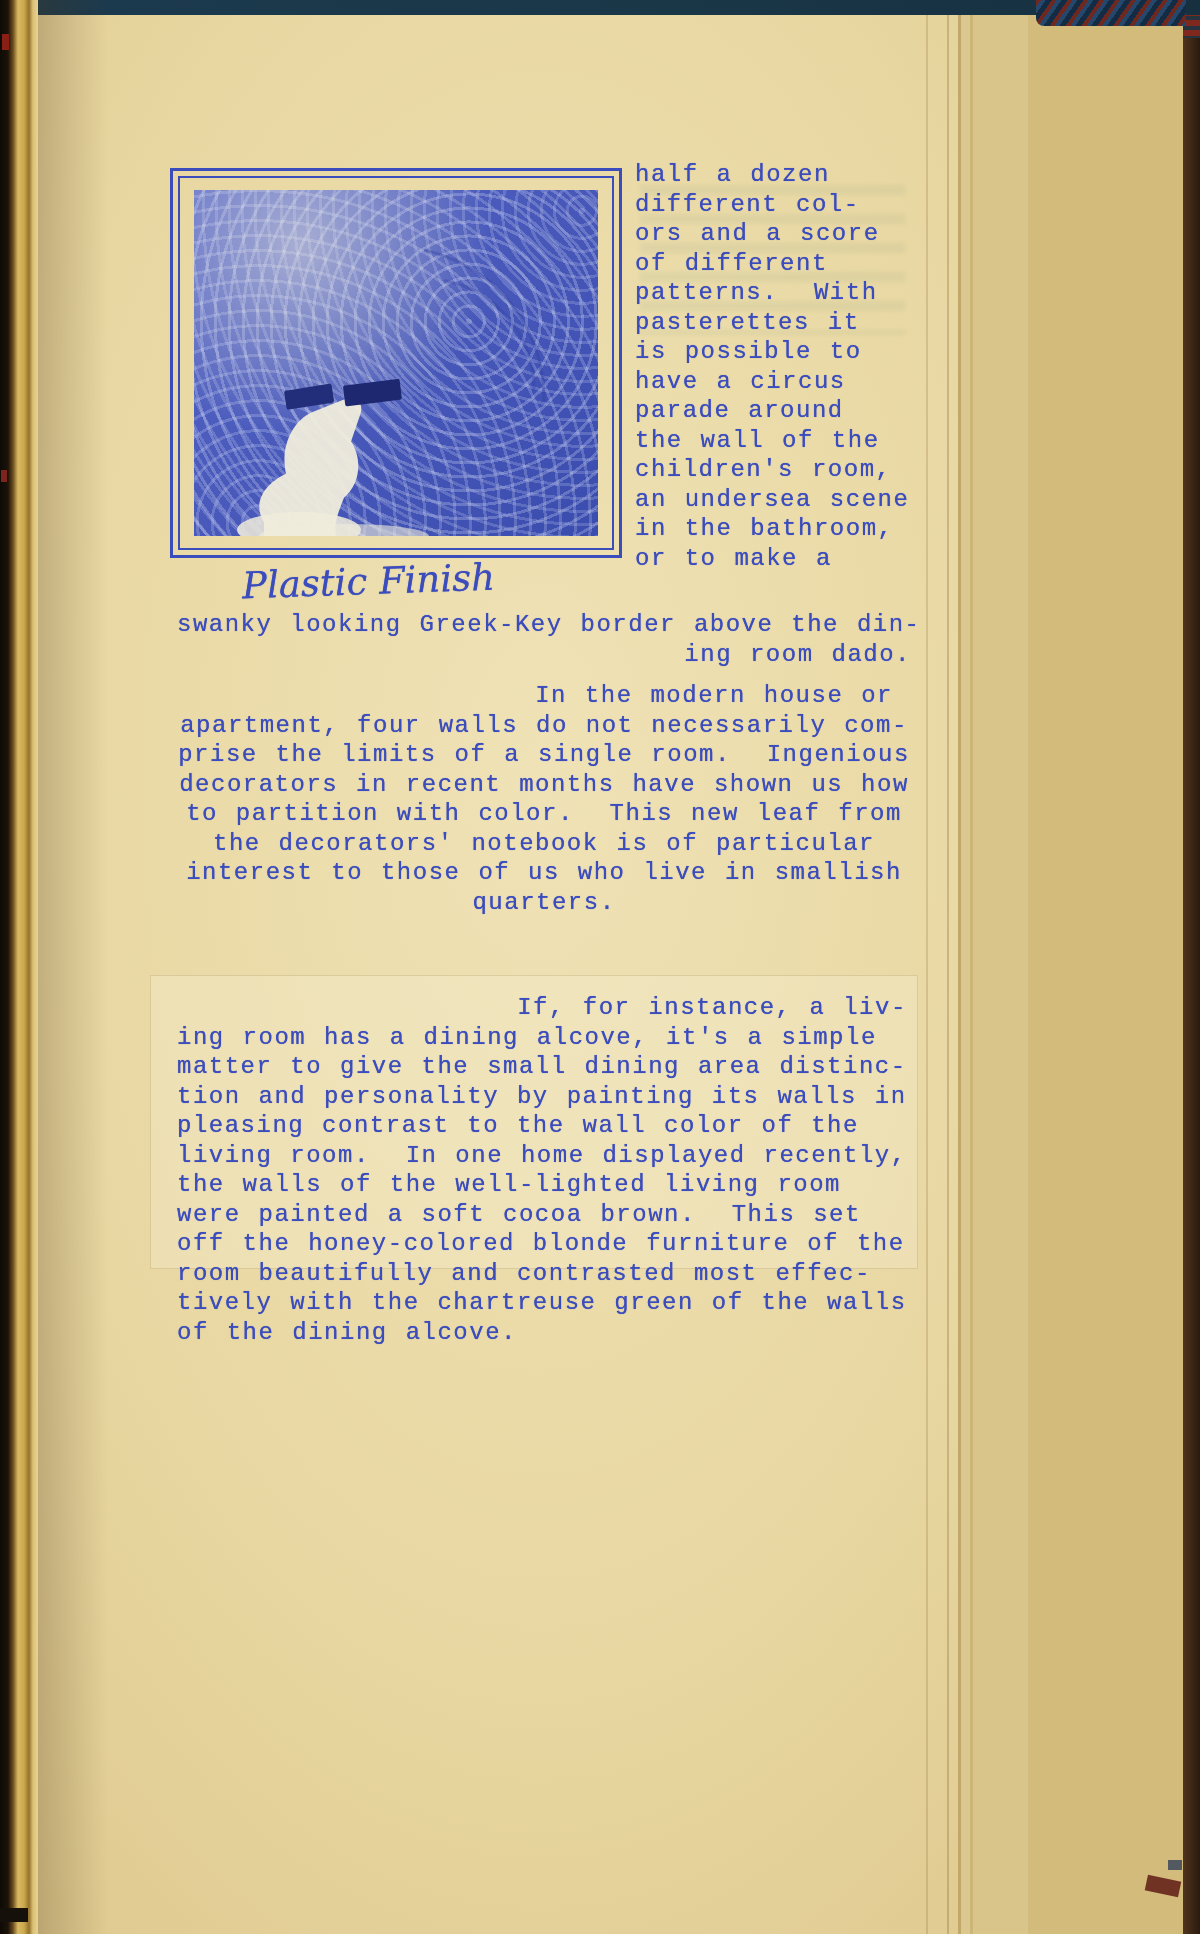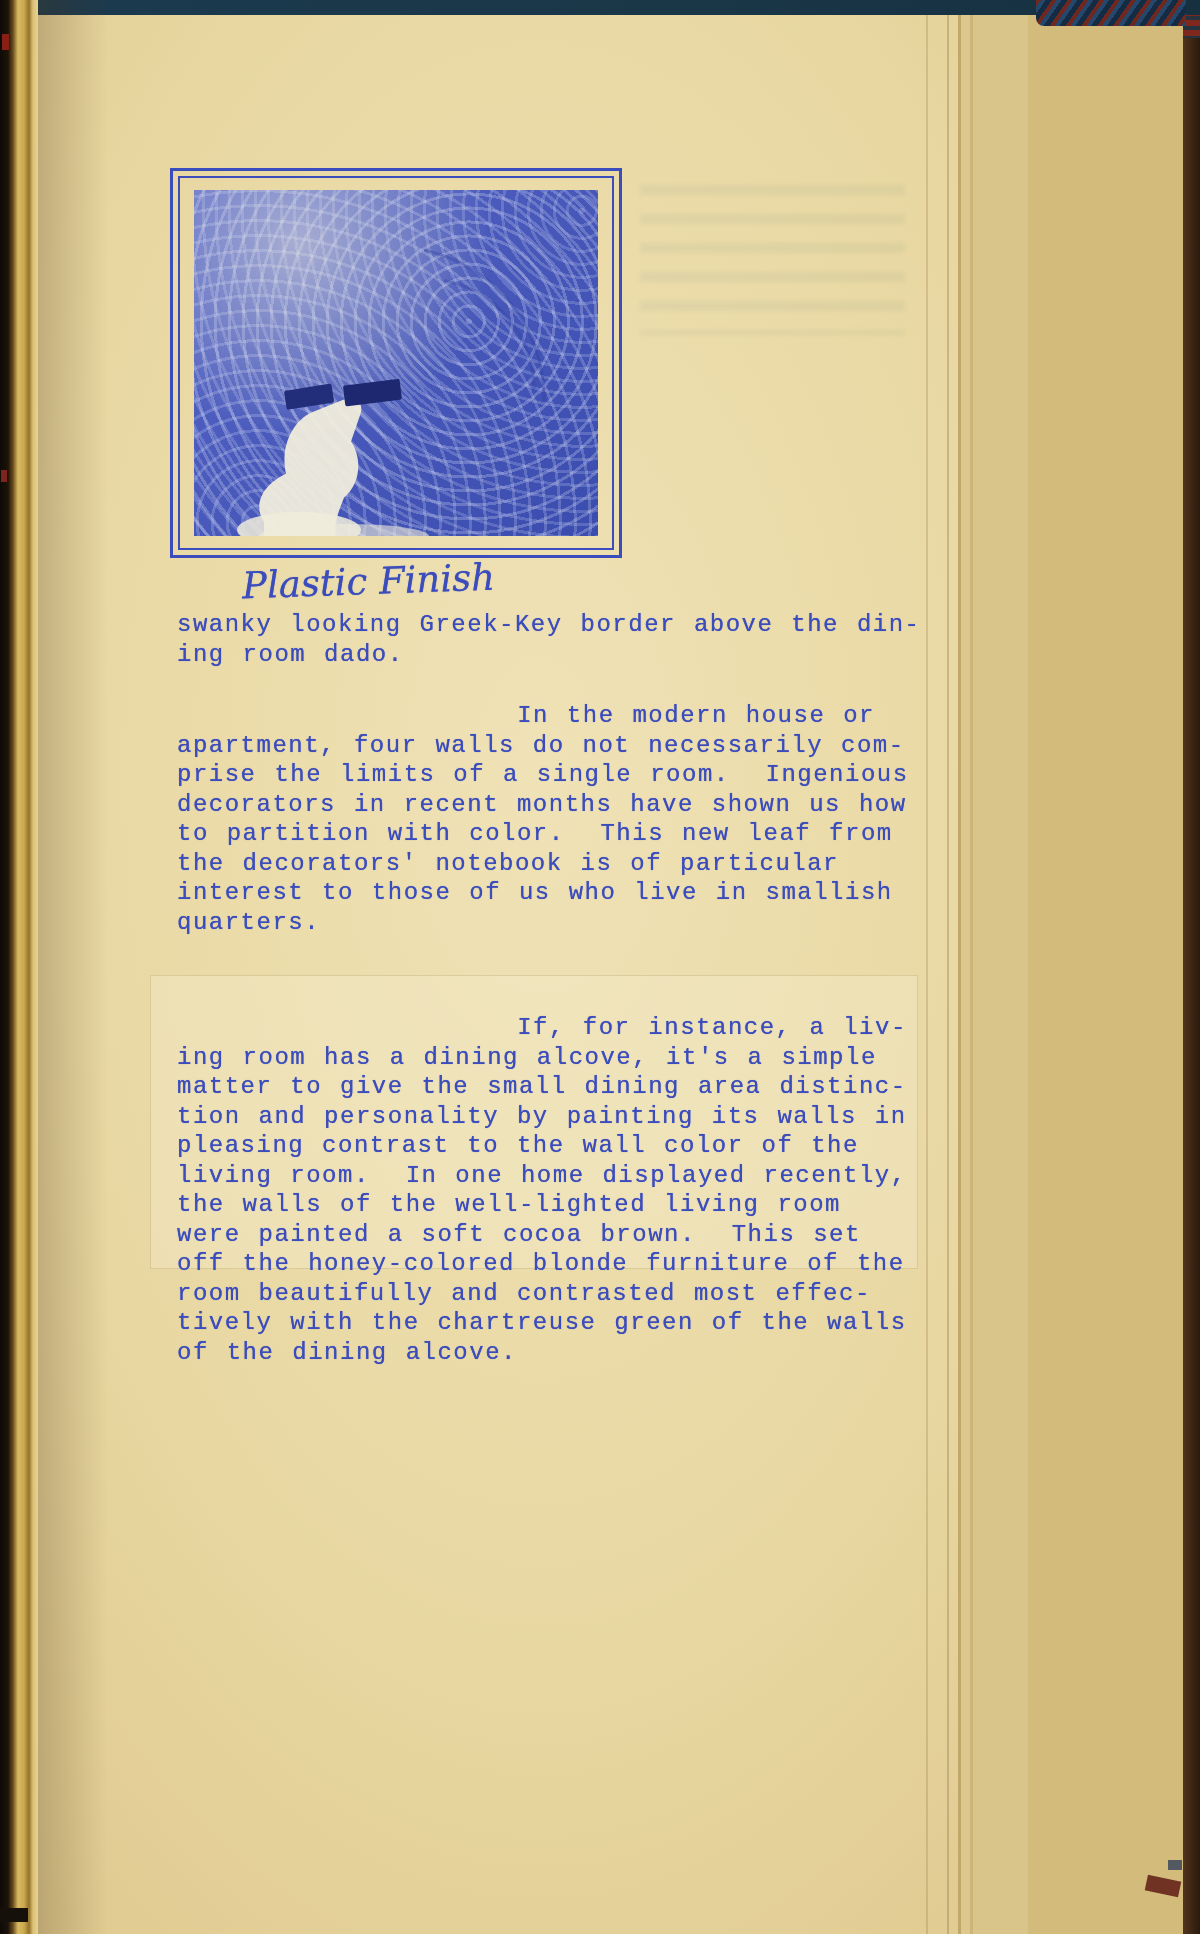--- a/index.html
+++ b/index.html
@@ -76,22 +76,22 @@
   .photo svg{position:absolute;left:0;top:0;width:100%;height:100%;}
 
   .figure-caption{
     margin-top:2px;margin-right:68px;text-align:center;
     font-family:"DejaVu Serif","Liberation Serif",serif;
     font-style:italic;font-size:37px;line-height:44px;color:var(--ink);
     transform:rotate(-2deg);
     text-shadow:0 0 .8px rgba(59,76,188,.8);
   }
 
-  .p1-tail{margin-top:6px;}
-  .p2{margin-top:32px;}
+  .p1-tail{margin-top:6px;text-align:right;}
+  .p2{margin-top:12px;text-align:center;}
   .p3{margin-top:76px;}
 </style>
 </head>
 <body>
 
 <div class="scan">
 
   <div class="stacked-page-edges"></div>
   <div class="edge-line-1"></div>
   <div class="edge-line-2"></div>
@@ -135,20 +135,34 @@
 
                 <path d="M230,60 a150,150 0 0 1 120,150" stroke="#2e3f9e" stroke-width="3" fill="none" opacity="0.35"></path>
                 <path d="M250,90 a110,110 0 0 1 90,110" stroke="#2e3f9e" stroke-width="3" fill="none" opacity="0.3"></path>
               </svg>
             </div>
           </div>
         </div>
         <div class="figure-caption">Plastic Finish</div>
       </div>
 
+      <div class="wrap-col type">half a dozen
+different col-
+ors and a score
+of different
+patterns.  With
+pasterettes it
+is possible to
+have a circus
+parade around
+the wall of the
+children's room,
+an undersea scene
+in the bathroom,
+or to make a</div>
     </div>
 
     <div class="p1-tail type">swanky looking Greek-Key border above the din-
 ing room dado.</div>
 
     <div class="p2 type">                   In the modern house or
 apartment, four walls do not necessarily com-
 prise the limits of a single room.  Ingenious
 decorators in recent months have shown us how
 to partition with color.  This new leaf from

